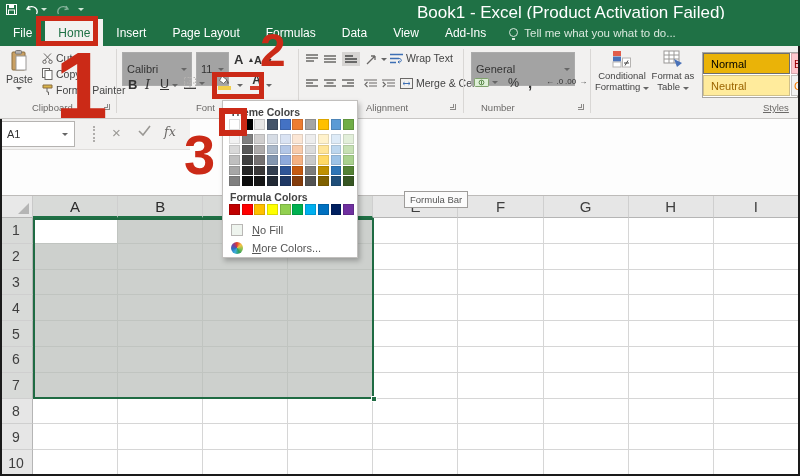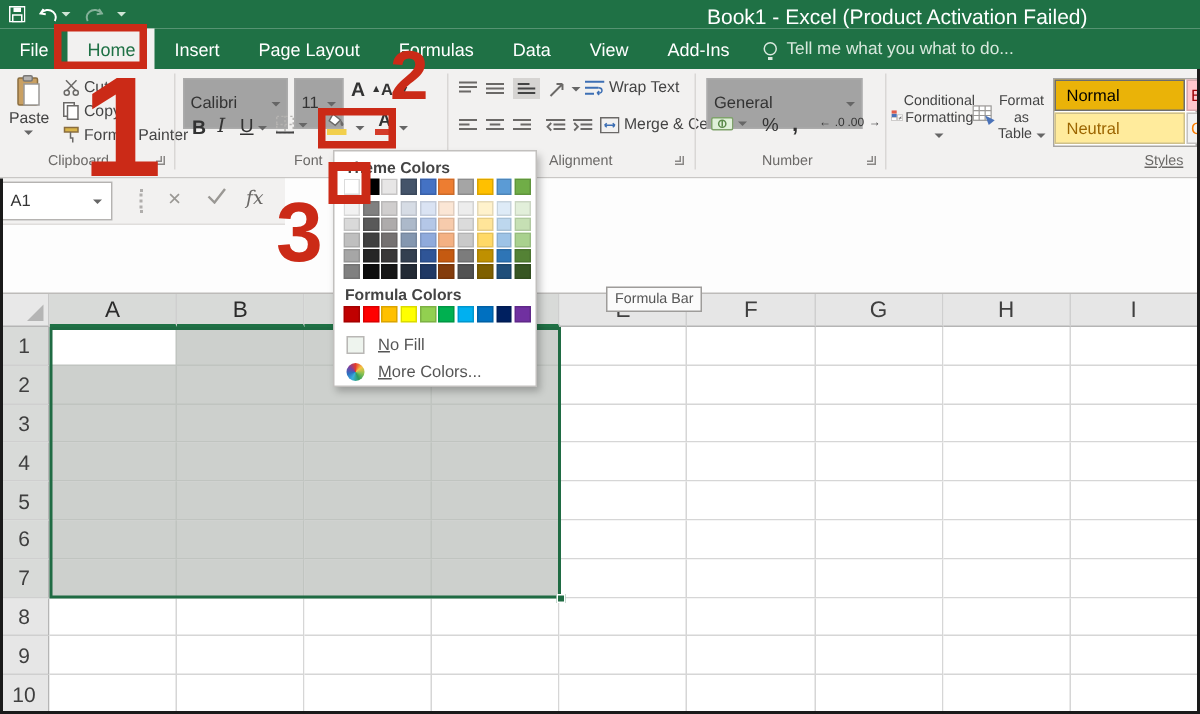--- a/index.html
+++ b/index.html
@@ -6,21 +6,21 @@
   #app{position:relative;width:800px;height:476px;overflow:hidden;background:#fff;
        font-family:"Liberation Sans",sans-serif;-webkit-font-smoothing:antialiased;}
   #app *{box-sizing:border-box;}
 
   
   .titlebar{position:absolute;left:0;top:0;width:800px;height:19px;background:#1f7145;color:#fff;}
   .qat{position:absolute;left:6px;top:2px;display:flex;align-items:center;gap:9px;height:15px;}
   .qat svg{display:block;}
   .qat .dim{opacity:.45;}
   .caret-w{width:0;height:0;border-left:3px solid transparent;border-right:3px solid transparent;border-top:3px solid #cfe5d6;}
-  .doc-title{position:absolute;right:75px;top:3px;font-size:14px;color:#fff;white-space:nowrap;}
+  .doc-title{position:absolute;right:75px;top:3px;font-size:17px;color:#fff;white-space:nowrap;}
 
   
   .tabbar{position:absolute;left:0;top:19px;width:800px;height:27px;background:#1f7145;display:flex;align-items:stretch;}
   .tab{color:#fff;font-size:12px;padding:0 13px;display:flex;align-items:center;cursor:default;}
   .tab.active{background:#f2f1f0;color:#1f7145;}
   .tellme{display:flex;align-items:center;gap:6px;color:#dceadفف;} 
   .tellme{color:#d8e8dd;font-size:11.5px;padding-left:10px;}
   .bulb{width:9px;height:9px;border:1.3px solid #d8e8dd;border-radius:50%;position:relative;display:inline-block;}
   .bulb:after{content:"";position:absolute;left:2.2px;top:8.5px;width:2.6px;height:2.5px;background:#d8e8dd;}
 
@@ -33,21 +33,21 @@
   .combo{position:absolute;height:34px;background:#a3a3a3;border:1px solid #ababab;font-size:11px;color:#333;display:flex;align-items:center;padding:0 4px;justify-content:space-between;}
   .caret{width:0;height:0;border-left:3px solid transparent;border-right:3px solid transparent;border-top:3.5px solid #666;display:inline-block;}
   .rbtn{position:absolute;display:flex;align-items:center;gap:3px;color:#444;}
   .bold-b{font-weight:bold;font-size:13px;color:#333;}
   .ital-i{font-style:italic;font-family:"DejaVu Serif",serif;font-size:13px;color:#333;}
   .und-u{font-size:12.5px;text-decoration:underline;color:#333;}
   .fontcolor-a{font-size:12px;font-weight:bold;color:#333;line-height:10px;text-align:center;}
   .redbar{width:13px;height:3.5px;background:#d43b2a;margin-top:1px;}
   .yellowbar{width:13px;height:3.5px;background:#f2cf4c;margin-top:1px;}
   .stylecell{position:absolute;width:87px;height:21px;font-size:11px;display:flex;align-items:center;padding-left:7px;}
-  .bigbtn{position:absolute;top:4px;width:56px;height:56px;display:flex;flex-direction:row;align-items:center;text-align:center;font-size:9.5px;line-height:11px;color:#444;}
+  .bigbtn{position:absolute;top:4px;width:56px;height:56px;display:flex;flex-direction:column;align-items:center;text-align:center;font-size:9.5px;line-height:11px;color:#444;}
 
   
   .fstrip{position:absolute;left:0;top:119px;width:800px;height:31px;background:#f2f1f0;border-bottom:1px solid #e0dedc;}
   .namebox{position:absolute;left:0;top:2px;width:75px;height:26px;background:#fff;border:1px solid #b5b3b1;display:flex;align-items:center;justify-content:space-between;padding:0 6px;font-size:11px;color:#333;}
   .vdots{position:absolute;left:93px;top:7px;width:2px;height:16px;border-left:2px dotted #b0aeac;}
   .fbtn{position:absolute;top:5px;font-size:13px;color:#9a9894;}
   .fx{font-family:"DejaVu Serif",serif;font-style:italic;font-size:12.5px;color:#6a6866;}
   .fwhite{position:absolute;left:190px;top:119px;width:610px;height:77px;background:#fdfdfd;}
   .fext{position:absolute;left:0;top:150px;width:800px;height:46px;background:#fdfdfd;border-bottom:1px solid #bdbbb9;}
 
@@ -299,21 +299,21 @@
     <div class="rbtn" style="left:508px;top:30px;font-size:12.5px;color:#333;">%</div>
     <div class="rbtn" style="left:528px;top:28px;font-size:15px;font-weight:bold;color:#333;">,</div>
     <div class="rbtn" style="left:546px;top:31px;font-size:8px;color:#333;">
         <span style="letter-spacing:-.5px;">←</span>
         <span>.0</span>
       </div>
     <div class="rbtn" style="left:565px;top:31px;font-size:8px;color:#333;">
         <span>.00</span>
         <span style="letter-spacing:-.5px;">→</span>
       </div>
-    <div class="glabel" style="left:508px;">Number</div>
+    <div class="glabel" style="left:481px;">Number</div>
     <div class="launcher" style="left:578px;"></div>
     <div class="gsep" style="left:590px;"></div>
 
     <div class="bigbtn" style="left:594px;">
       <svg width="20" height="18" viewBox="0 0 20 18" style="margin-bottom:2px;">
         <rect x="1" y="1" width="8" height="5" fill="#e25d4b"></rect>
           <rect x="1" y="6.5" width="8" height="5" fill="#4a72b8"></rect>
           <rect x="1" y="12" width="8" height="5" fill="#fff" stroke="#b5b3b1"></rect>
         <rect x="10.5" y="8" width="8" height="9" fill="#fff" stroke="#b5b3b1"></rect>
           <path d="M12 13 L17 13 M13 15.5 L16 10.5" stroke="#444"></path>

